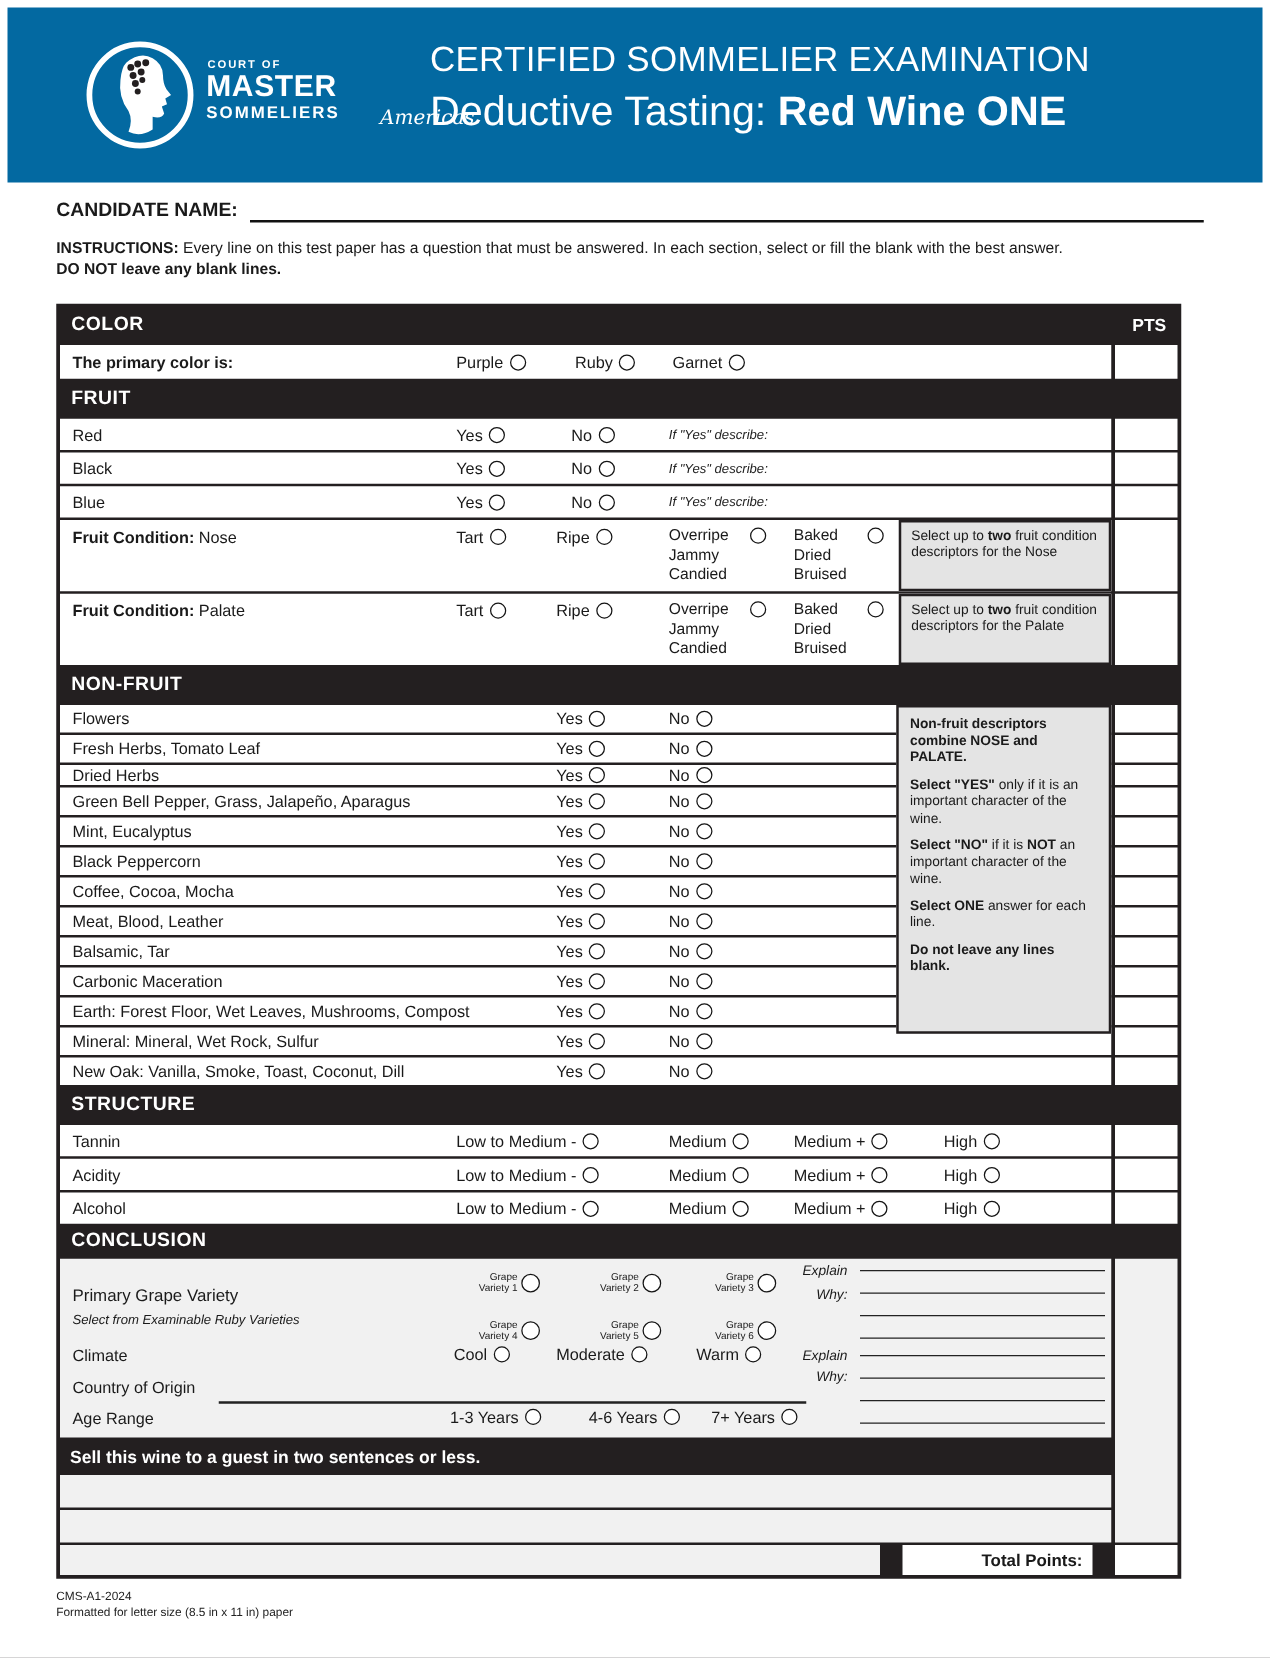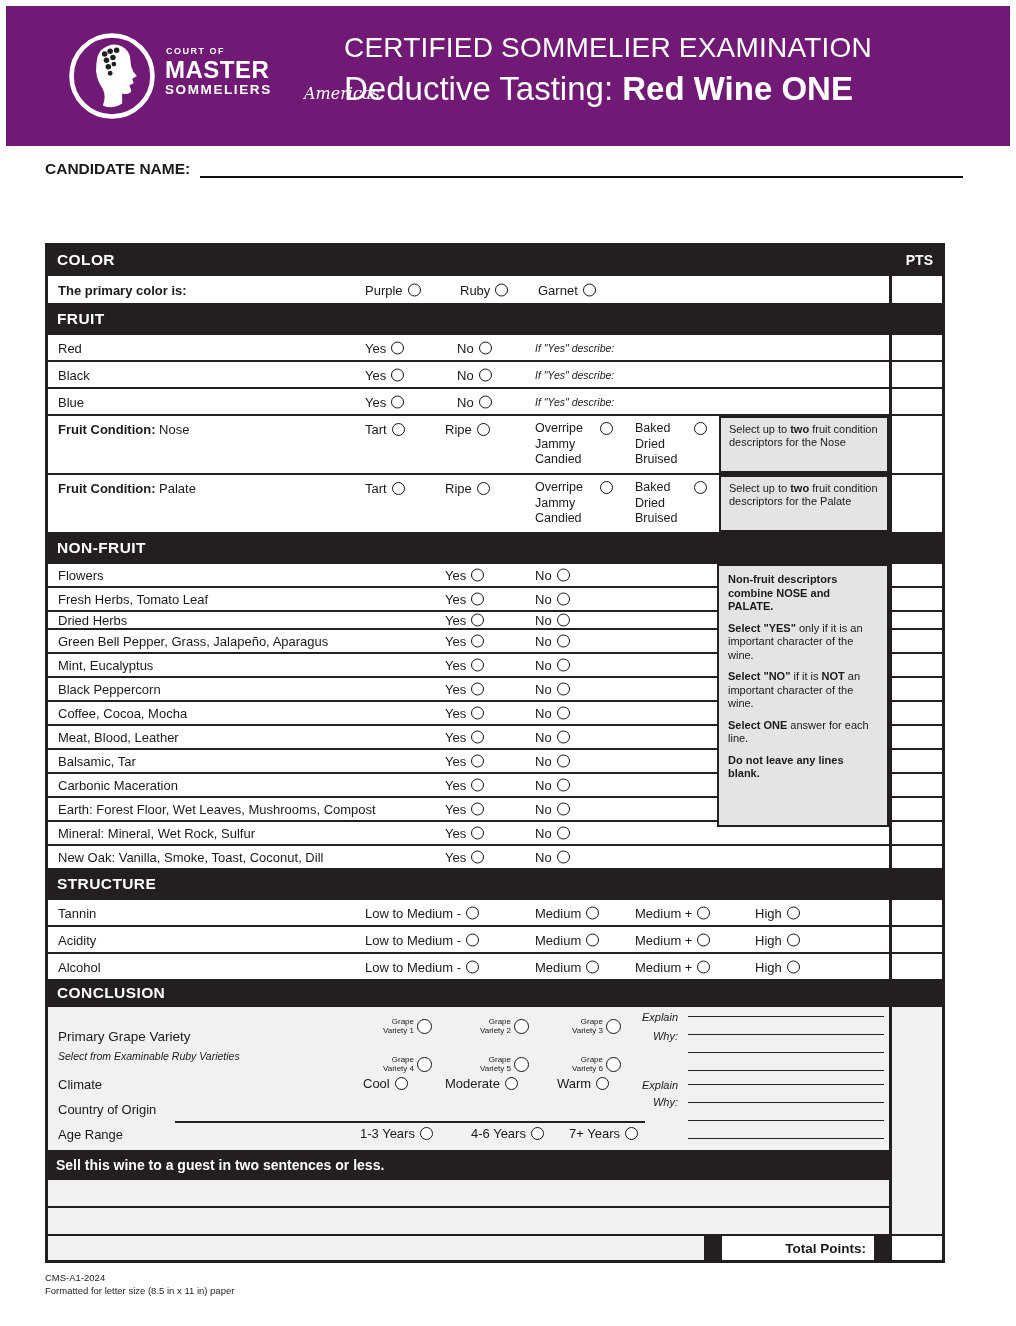--- a/index.html
+++ b/index.html
@@ -1,19 +1,19 @@
 <!DOCTYPE html>
 <html><head>
 <meta charset="utf-8">
 <style>
   html,body{margin:0;padding:0;background:#fff;}
   .page{position:relative;width:1016px;height:1326px;background:#fff;overflow:hidden;
         font-family:"Liberation Sans",sans-serif;color:#1a1a1a;margin:0 auto;}
   
-  .topbar{position:absolute;left:6px;right:6px;top:6px;height:140px;background:#701a75;}
+  .topbar{position:absolute;left:6px;right:6px;top:6px;height:140px;background:#0369a1;}
   .logo-wrap{position:absolute;left:60px;top:24px;width:300px;height:96px;}
   .logo-svg{position:absolute;left:0;top:0;}
   .logo-l1{position:absolute;left:100px;top:16px;color:#fff;font-size:9px;font-weight:bold;letter-spacing:1.5px;}
   .logo-l2{position:absolute;left:99px;top:26px;color:#fff;font-size:24px;font-weight:bold;letter-spacing:.5px;}
   .logo-l3{position:absolute;left:99px;top:52px;color:#fff;font-size:13.5px;font-weight:bold;letter-spacing:1.6px;}
   .logo-script{position:absolute;left:238px;top:54px;color:#fff;font-size:16px;font-style:italic;
                font-family:"DejaVu Serif",serif;}
   .title-block{position:absolute;left:338px;top:26px;color:#fff;width:600px;}
   .title-1{font-size:28px;font-weight:normal;letter-spacing:.2px;}
   .title-2{font-size:33px;margin-top:6px;}
@@ -103,20 +103,24 @@
       <div class="title-1">CERTIFIED SOMMELIER EXAMINATION</div>
       <div class="title-2"><span>Deductive Tasting: </span><b>Red Wine ONE</b></div>
     </div>
   </div>
 
   <div class="cand-row">
     <span class="cand-label">CANDIDATE NAME:</span>
     <span class="cand-line"></span>
   </div>
 
+  <div class="instructions">
+    <b>INSTRUCTIONS:</b><span> Every line on this test paper has a question that must be answered. In each section, select or fill the blank with the best answer.</span><br>
+    <b>DO NOT leave any blank lines.</b>
+  </div>
 
   <div class="exam-table" id="examTable">
       <div class="sec-header" style="height: 28px;">
         <span class="sec-title">COLOR</span>
         <span class="pts-label">PTS</span>
       </div>
       <div class="trow" style="height: 27px;">
         <div class="main-cell">
           <span class="rlabel blab">The primary color is:</span>
           <span class="opt opt-c" style="left: 317px;">

